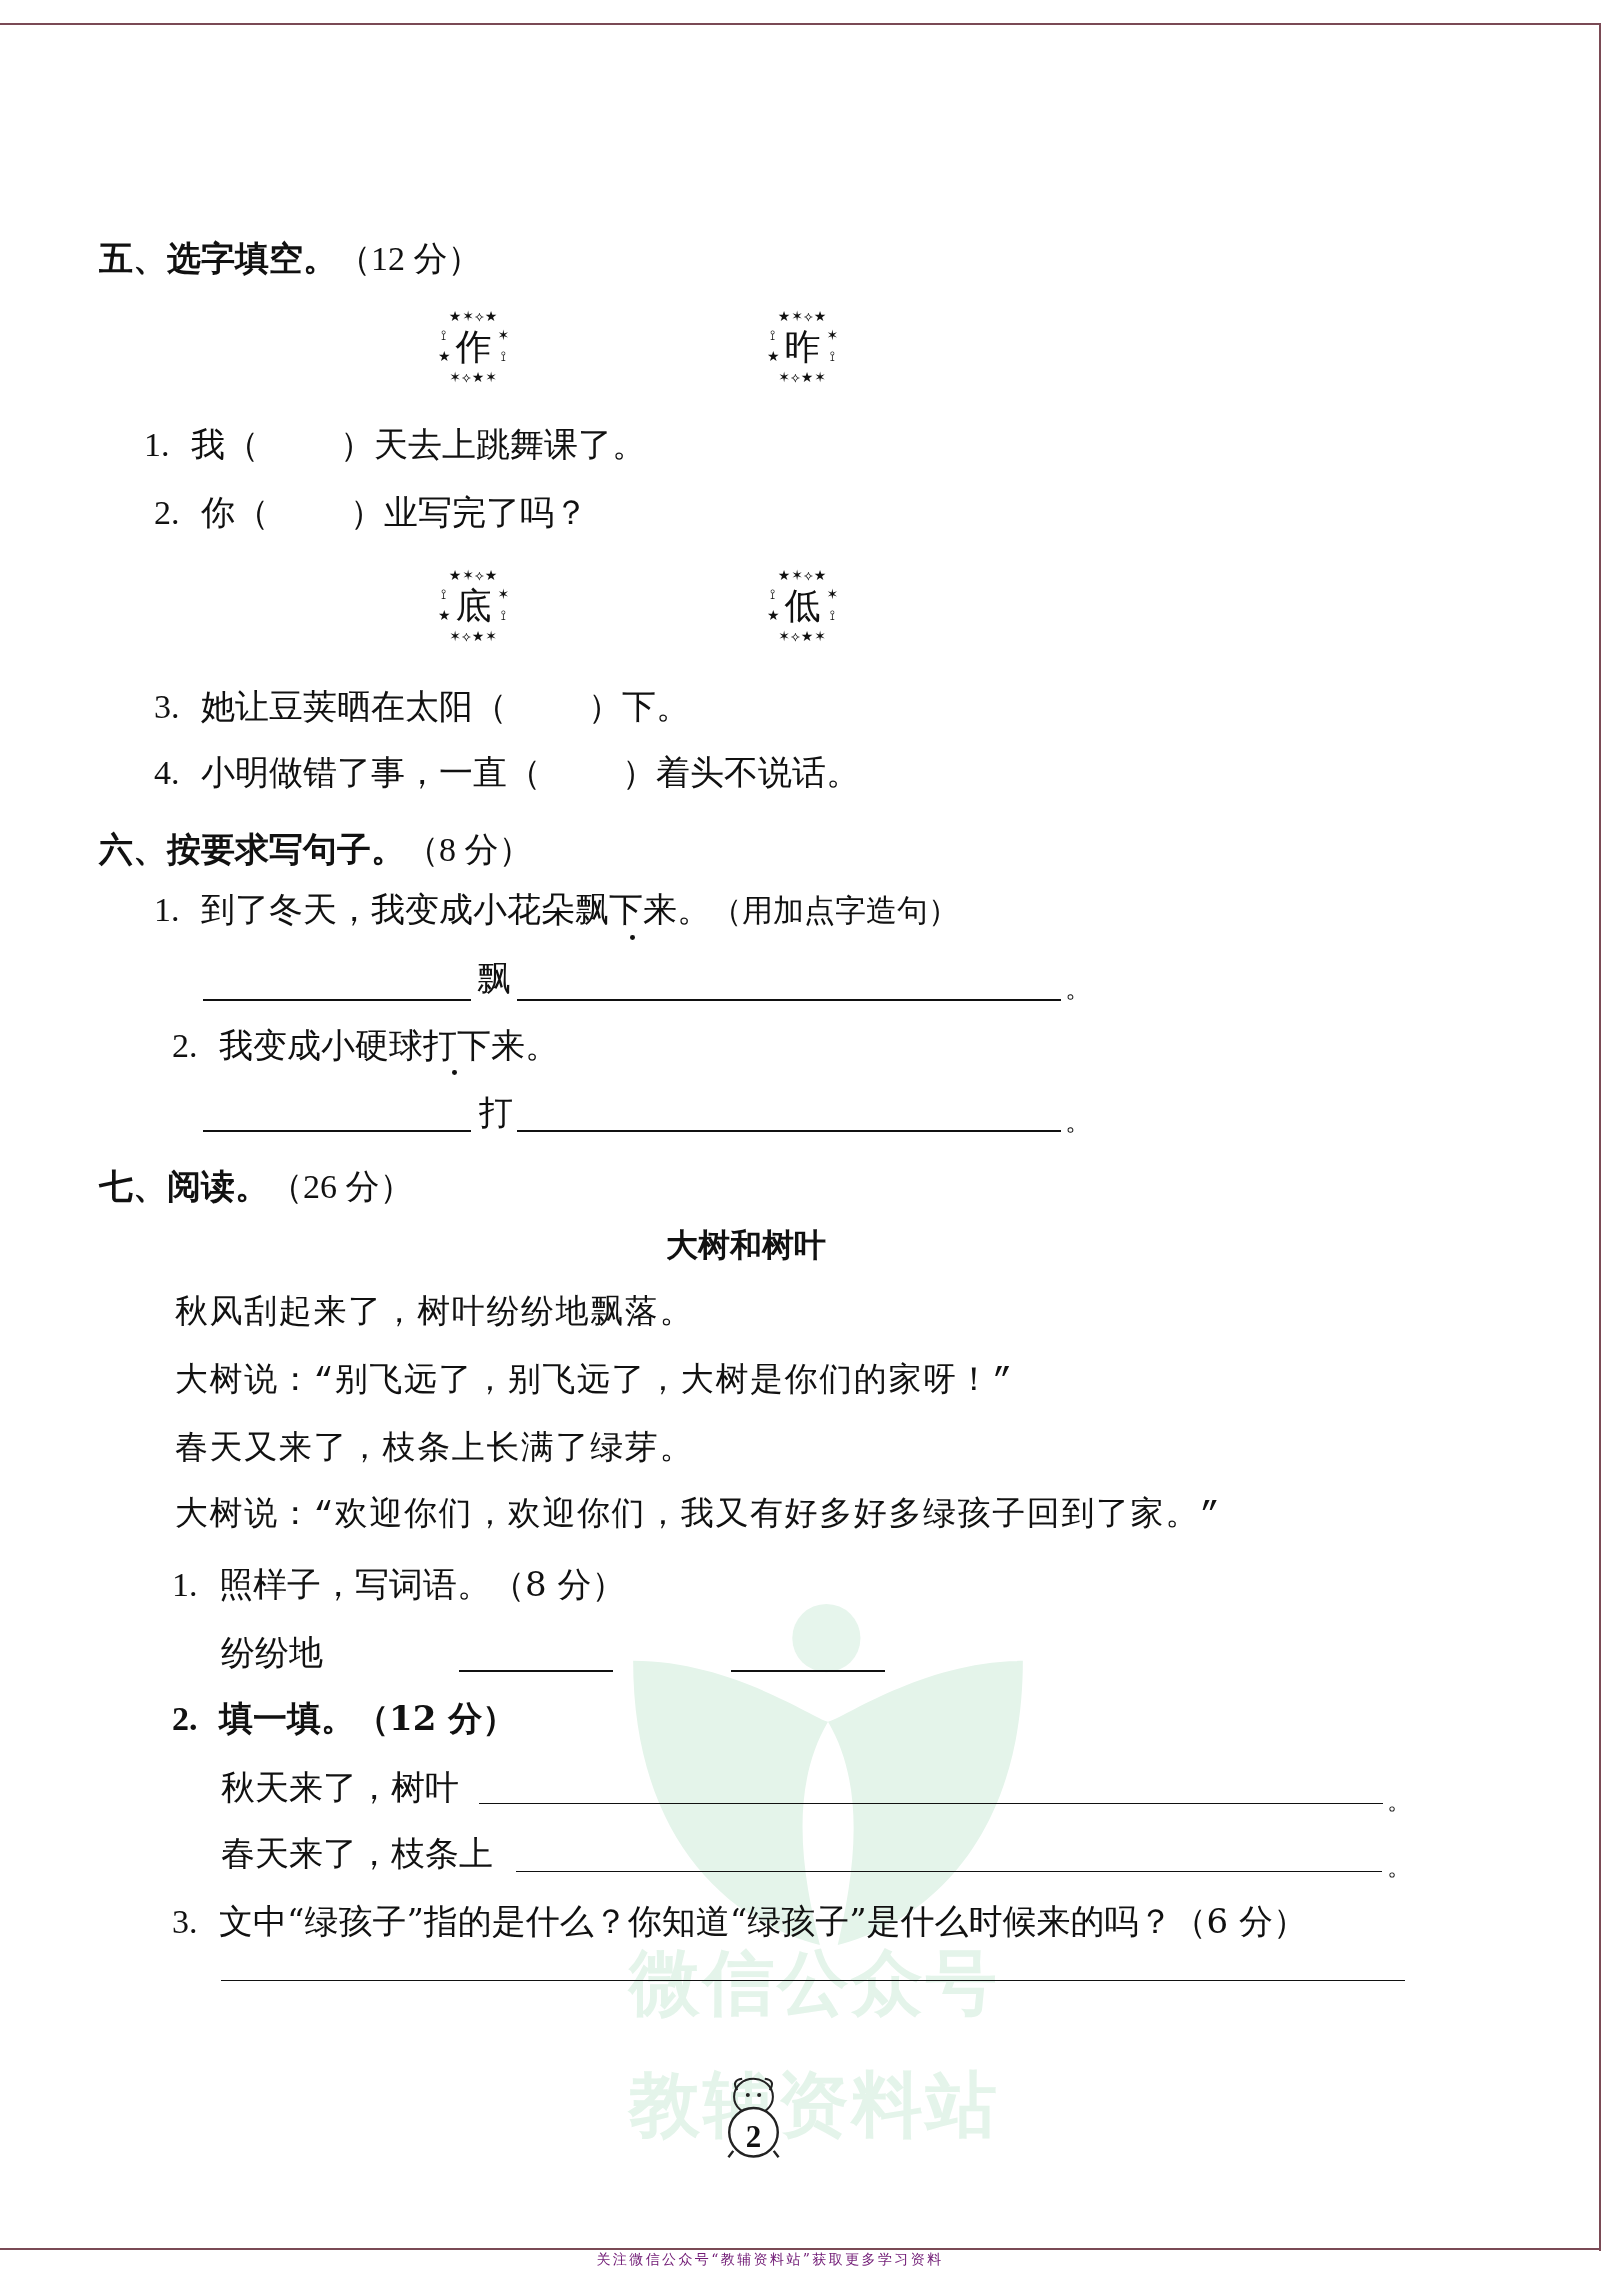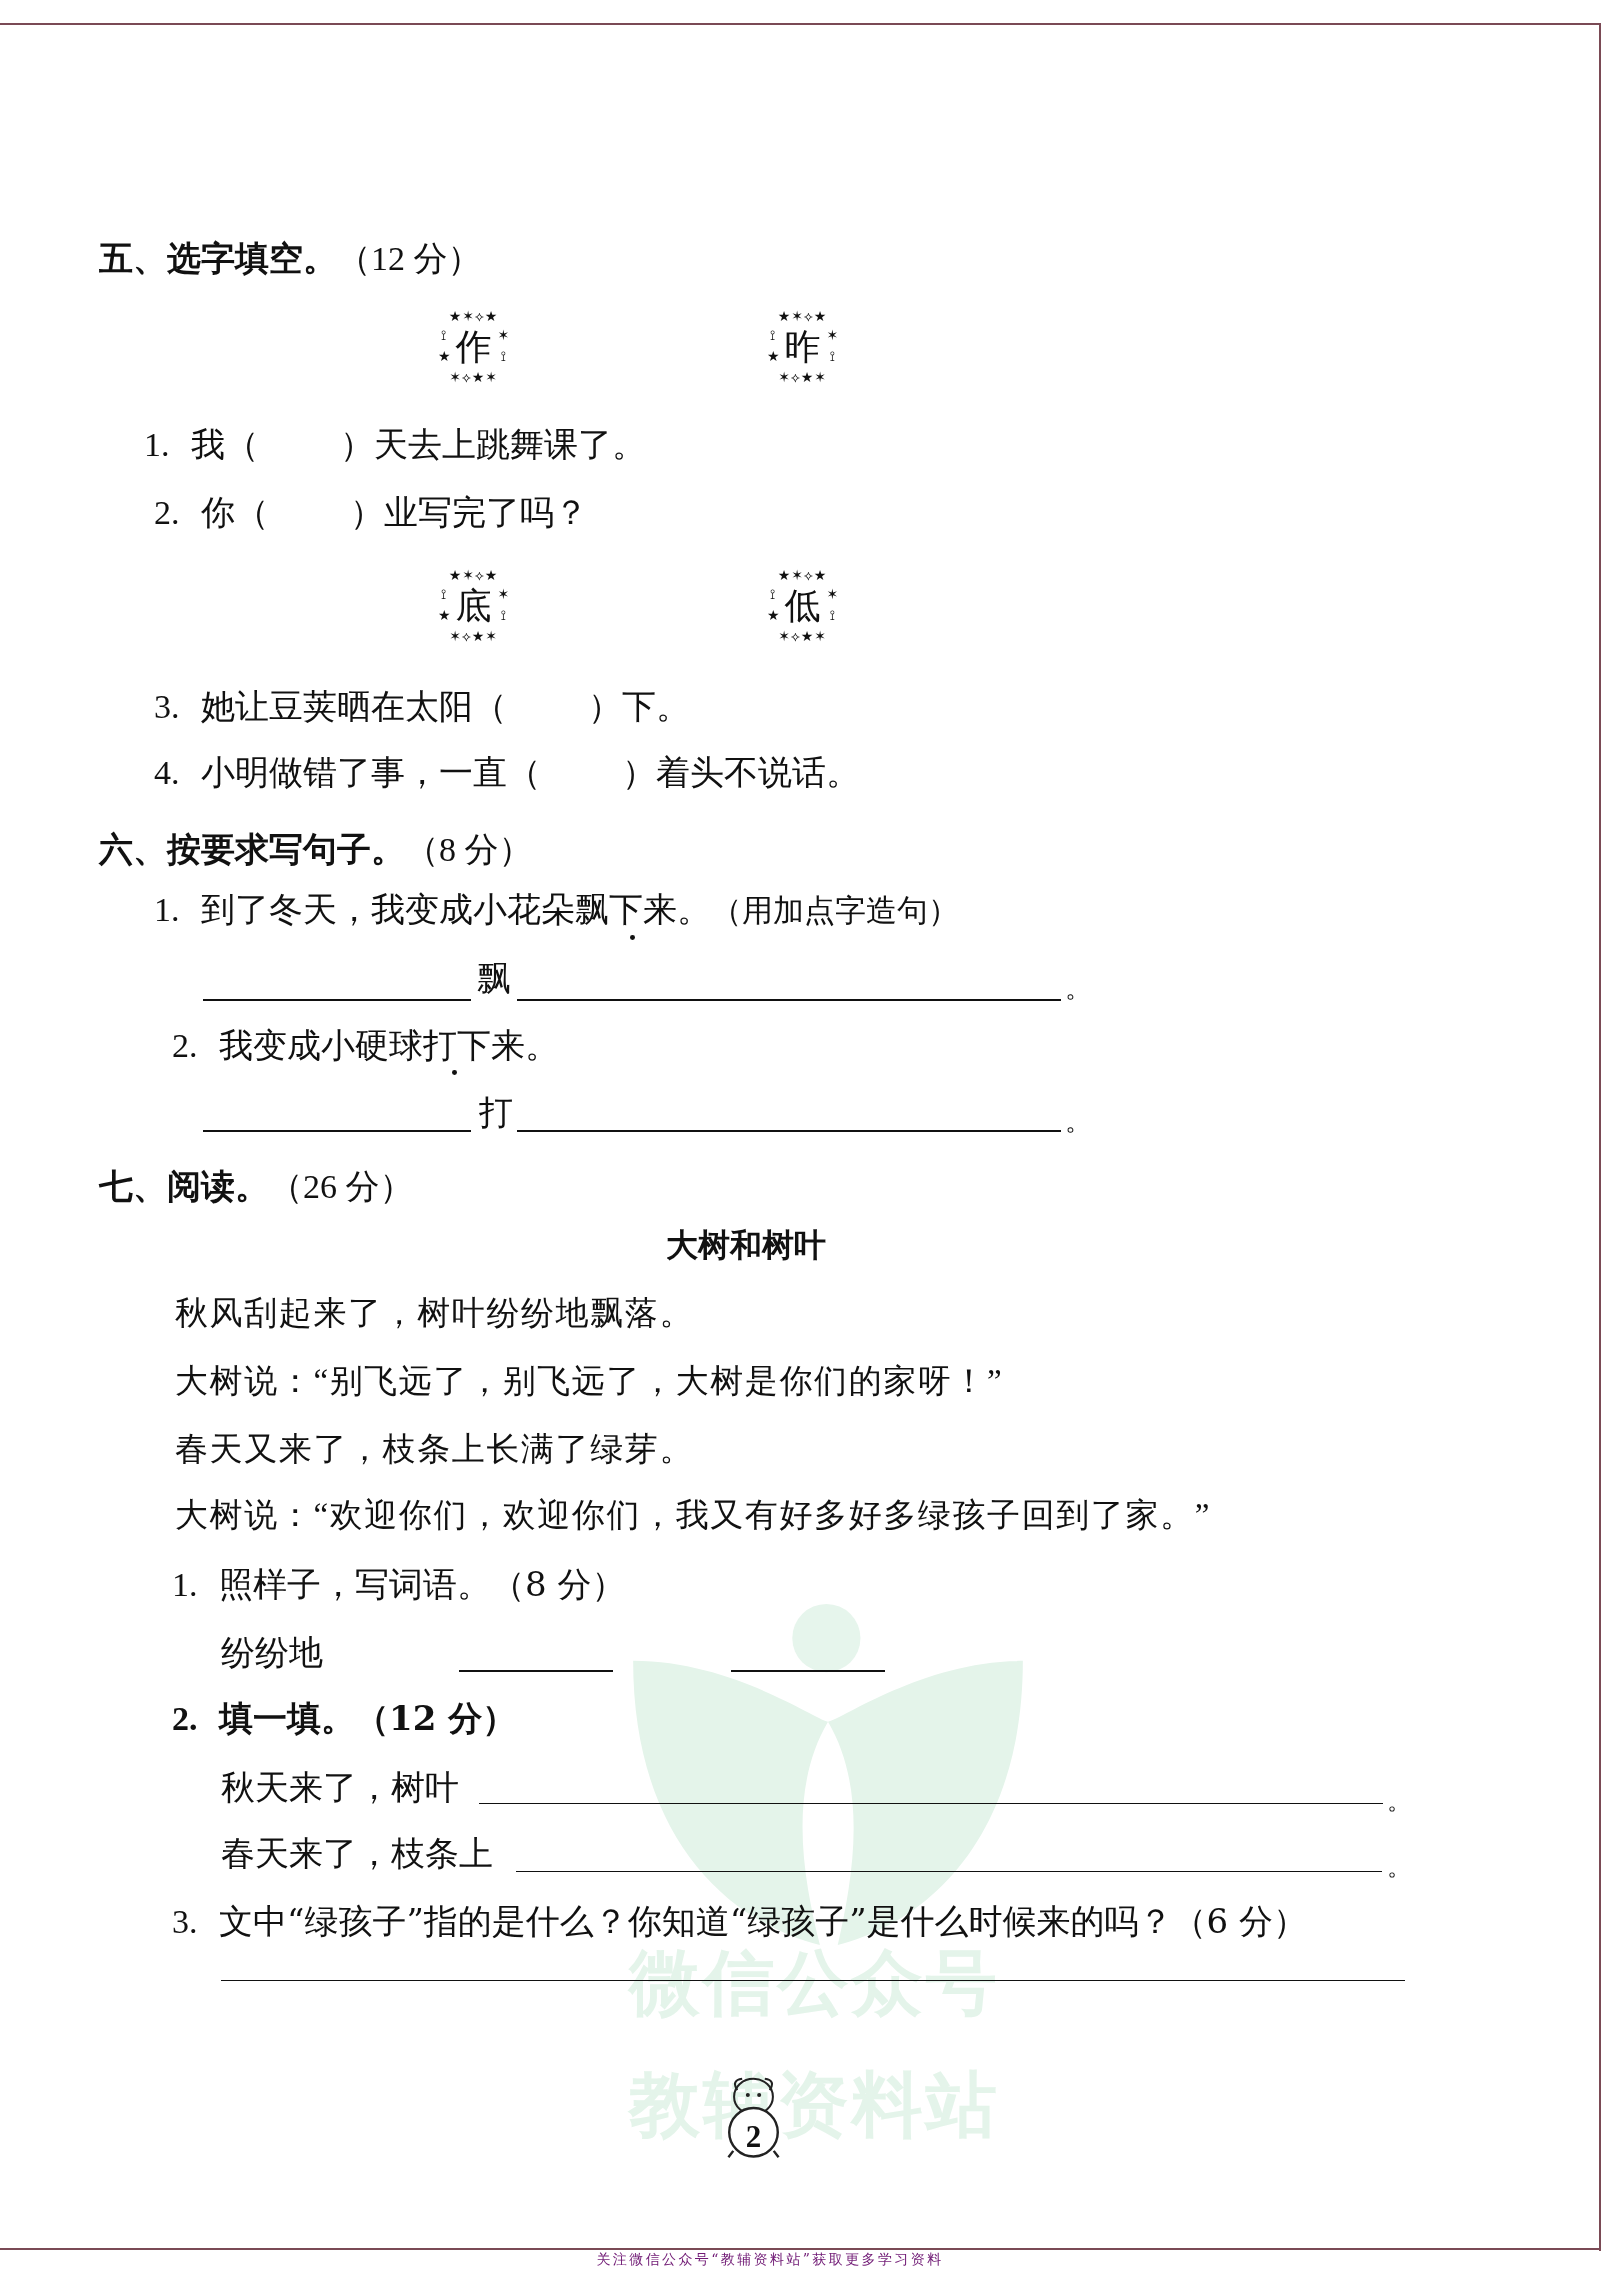--- a/index.html
+++ b/index.html
@@ -11,21 +11,21 @@
   .abs { position: absolute; white-space: nowrap; }
   .frame-top { position: absolute; left: 0; top: 23px; width: 1601px; height: 2.4px; background: #7a4a55; }
   .frame-right { position: absolute; left: 1599px; top: 23px; width: 2.4px; height: 2228px; background: #7a4a55; }
   .frame-bottom { position: absolute; left: 0; top: 2248px; width: 1601px; height: 2.4px; background: #7a4a55; }
 
   .heading { font-family: "DejaVu Sans", "Liberation Sans", sans-serif; font-weight: bold; font-size: 34px; line-height: 57px; }
   .heading .pts { font-family: "Liberation Serif", serif; font-weight: normal; }
   .q { font-size: 34px; line-height: 41px; }
   .q .num { display: inline-block; width: 47px; font-family: "Liberation Serif", serif; }
   .blank-paren { display: inline-block; width: 81px; }
-  .kai { font-family: Liberation Serif, serif; font-size: 33px; line-height: 41px; letter-spacing: 1.6px; }
+  .kai { font-family: Liberation Mono, monospace; font-size: 33px; line-height: 41px; letter-spacing: 1.6px; }
   .title { font-family: "DejaVu Sans", sans-serif; font-weight: bold; font-size: 32px; }
 
   .orn { position: absolute; width: 71px; height: 75px; }
   .orn .char { position: absolute; left: 0; right: 0; top: 14.6px; text-align: center; font-size: 36px; line-height: 45px; font-family: "DejaVu Sans", sans-serif; font-weight: 300; }
   .orn .row { position: absolute; left: 0; right: 0; font-size: 14px; line-height: 14px; text-align: center; letter-spacing: 0.8px; }
   .orn .row.top { top: 0; }
   .orn .row.bot { bottom: 0; }
   .orn .col { position: absolute; top: 16px; font-size: 14px; line-height: 21px; width: 11.4px; text-align: center; }
   .orn .col.l { left: 0; }
   .orn .col.r { right: 0; }

